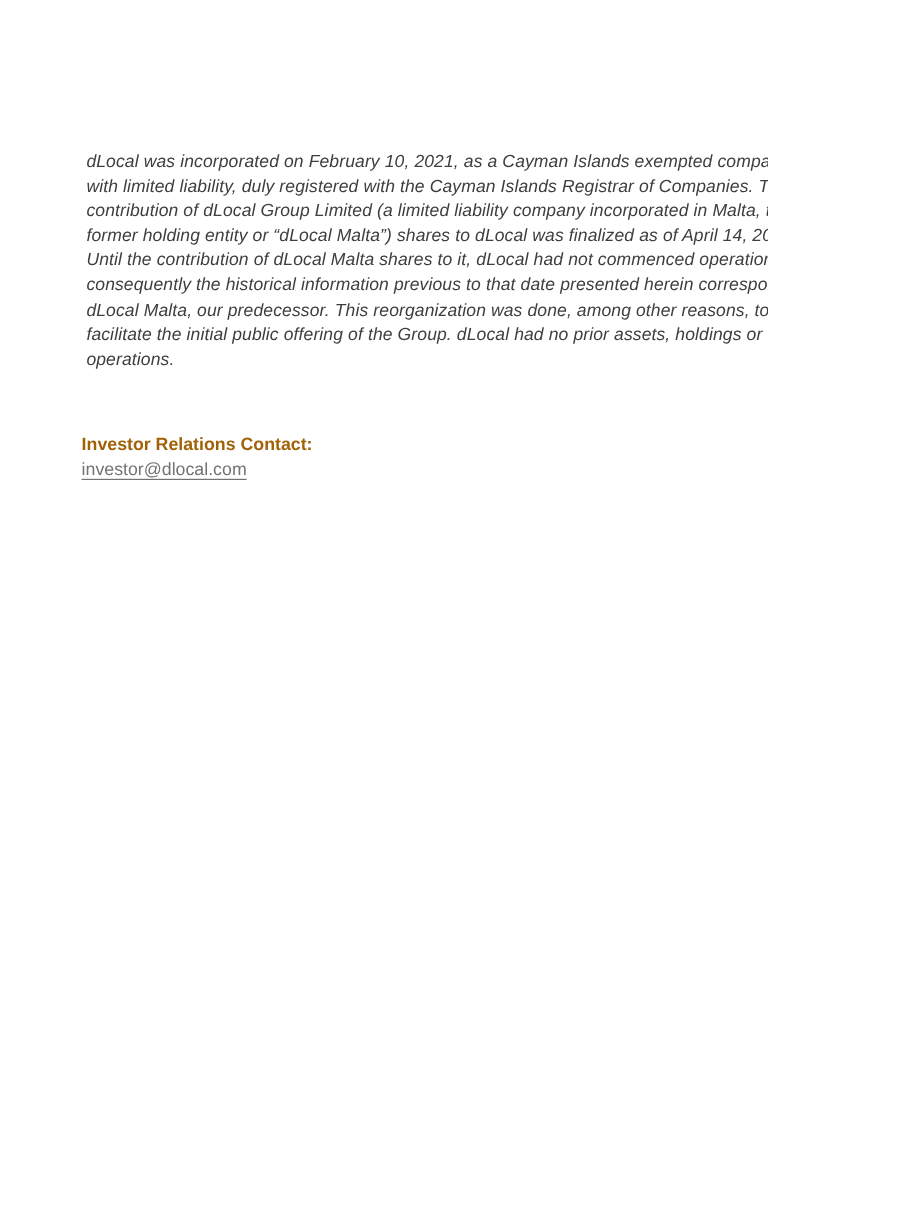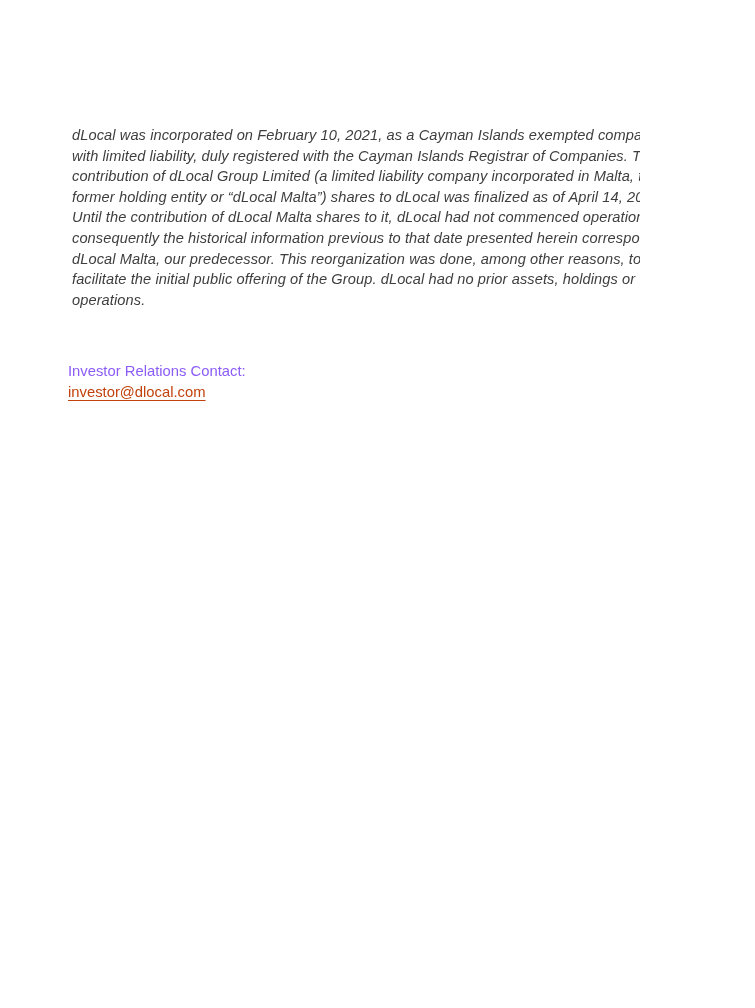--- a/index.html
+++ b/index.html
@@ -34,27 +34,27 @@
     top: 361px;
     font-size: 14.8px;
     line-height: 21px;
   }
   .contact-block { margin: 0; }
   .contact-block + .contact-block { margin-top: 22px; }
   .contact-heading {
     margin: 0;
     font-size: 14.8px;
     line-height: 21px;
-    font-weight: 400;
-    color: #8b5cf6;
+    font-weight: 700;
+    color: #a16207;
   }
   .contact-email {
     display: inline-block;
     margin-top: 0;
-    color: #c2410c;
+    color: #737373;
     text-decoration: underline;
     text-underline-offset: 3px;
     cursor: pointer;
   }
 </style>
 </head>
 <body>
 
 <main class="page">
 

